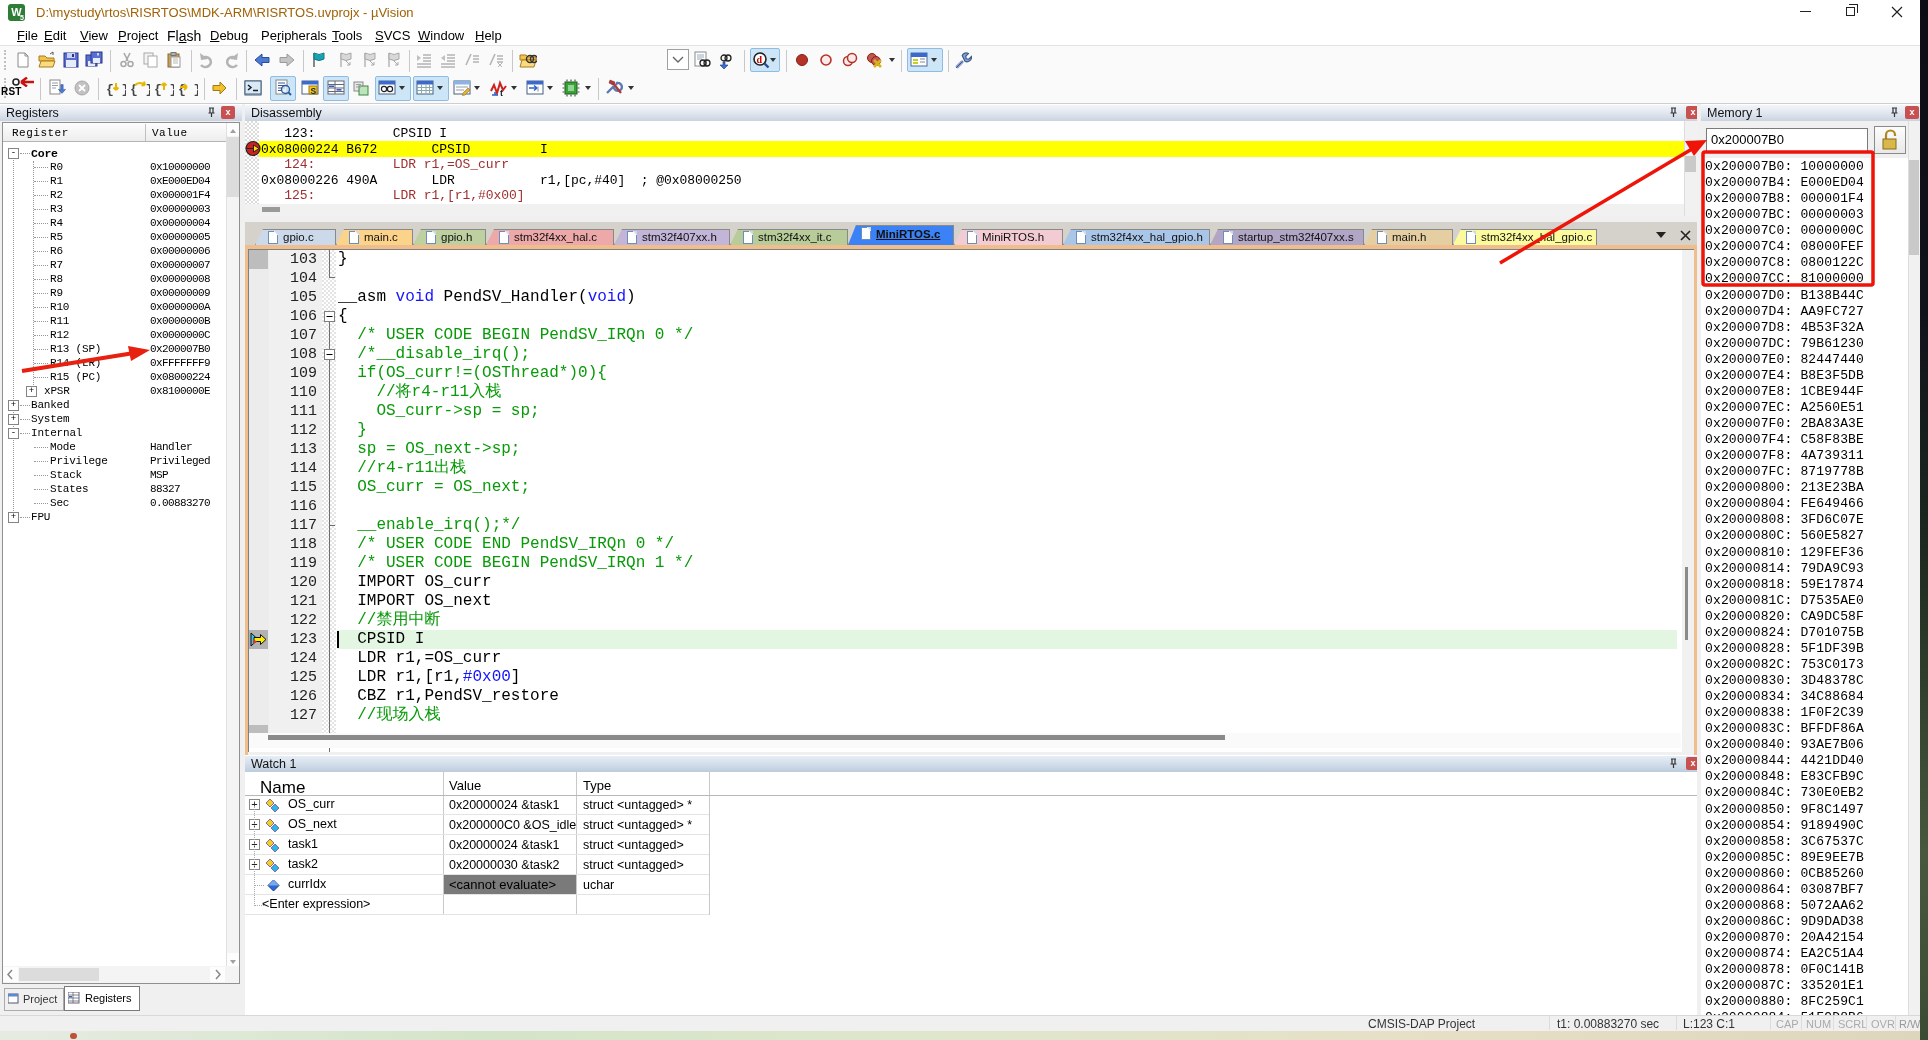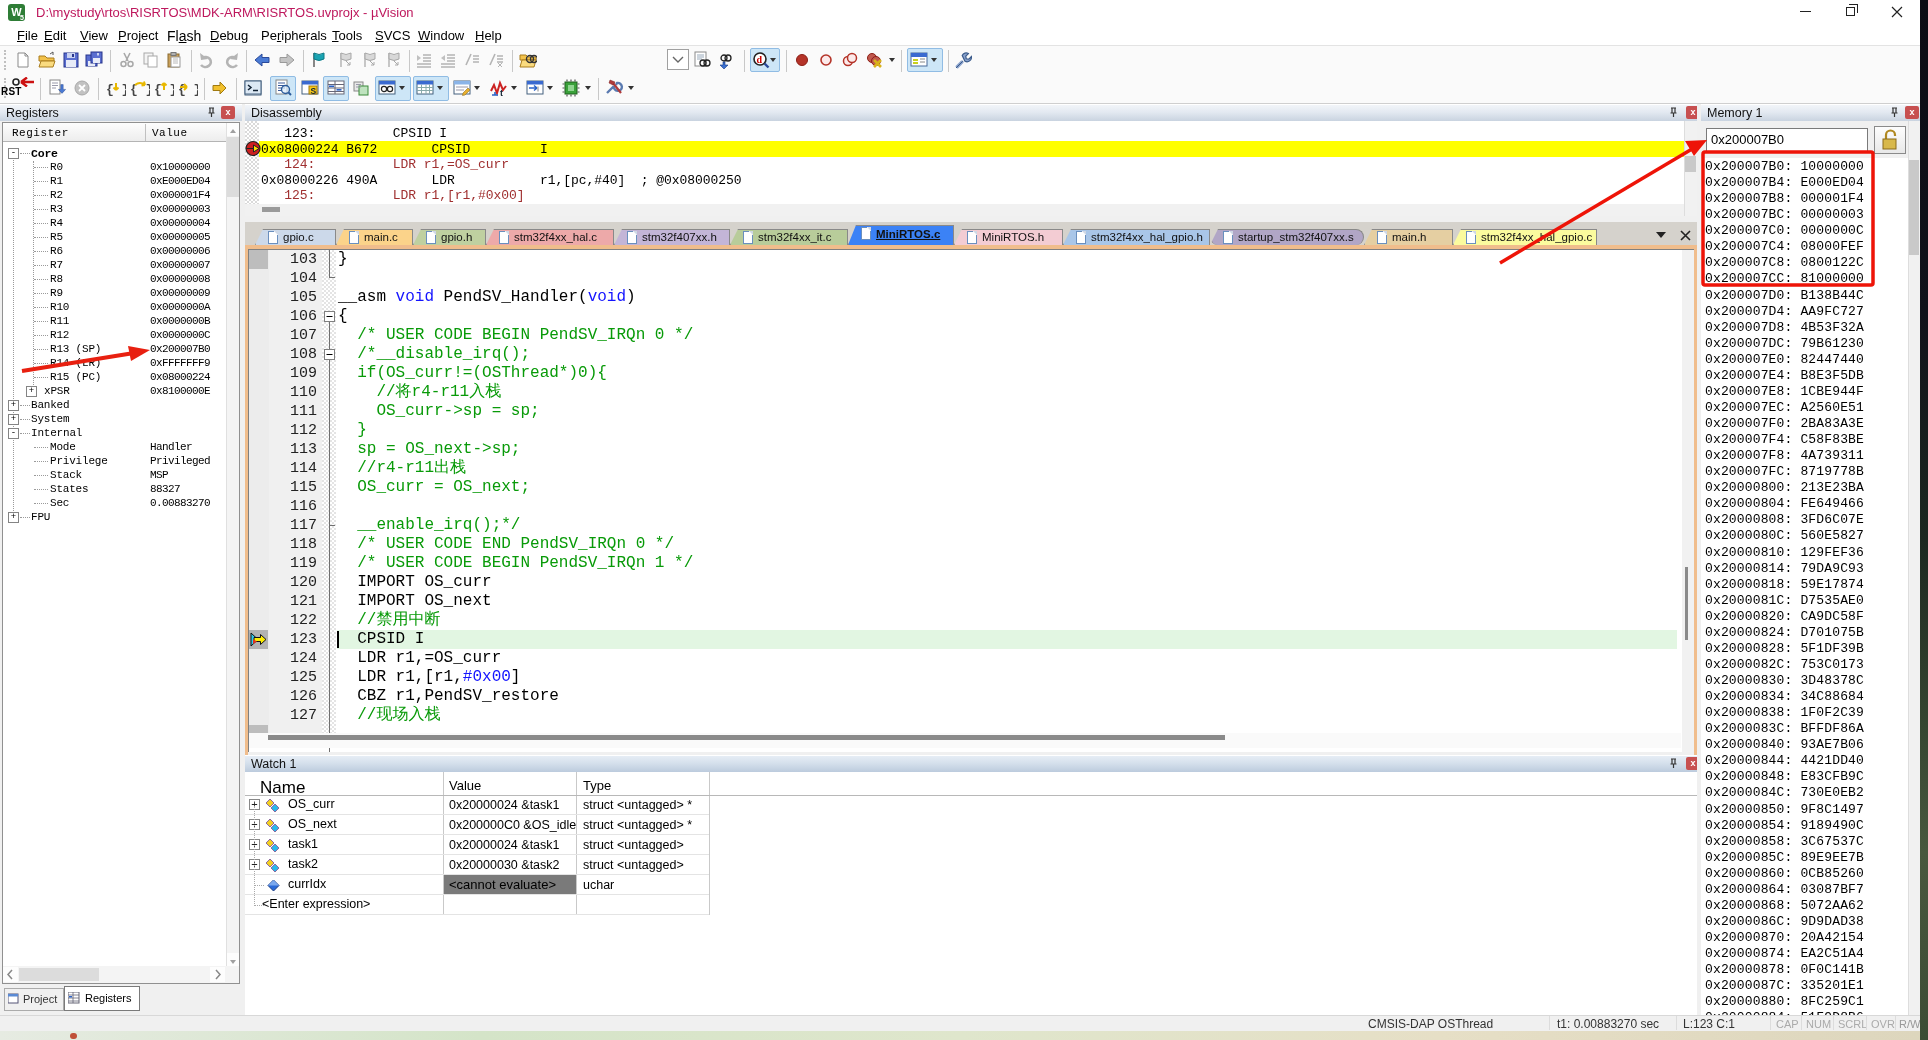--- a/index.html
+++ b/index.html
@@ -19,21 +19,21 @@
 .wrow{position:absolute;left:245px;width:464px;height:20px;border-bottom:1px solid #e4e4e4;font-size:12.5px}
 .expb{position:absolute;left:4px;top:4px;width:11px;height:11px;border:1px solid #888;background:#fff;font-size:11px;line-height:9px;text-align:center;color:#222}
 .gridv{position:absolute;width:1px;background:#c9c9c9}
 </style></head><body>
 
 <div class="a" style="left:0;top:0;width:1920px;height:24px;background:#fff"></div>
 <div class="a" style="left:8px;top:4px;width:17px;height:17px;background:#2e7d36;border-radius:3px">
  <div style="color:#fff;font-size:11px;font-weight:bold;text-align:center;line-height:16px;font-family:'Liberation Sans'">W</div>
  <div class="a" style="right:1px;bottom:0px;color:#fff;font-size:7px;font-weight:bold">5</div>
 </div>
-<div class="a" style="left:36px;top:5px;font-size:13px;color:#be185d">D:\mystudy\rtos\RISRTOS\MDK-ARM\RISRTOS.uvprojx - µVision</div>
+<div class="a" style="left:36px;top:5px;font-size:13px;color:#a16207">D:\mystudy\rtos\RISRTOS\MDK-ARM\RISRTOS.uvprojx - µVision</div>
 <div class="a" style="left:1800px;top:11px;width:11px;height:1px;background:#222"></div>
 <div class="a" style="left:1846px;top:7px;width:9px;height:9px;border:1px solid #222;background:#fff"></div>
 <div class="a" style="left:1849px;top:4px;width:9px;height:9px;border-top:1px solid #222;border-right:1px solid #222"></div>
 <svg class="a" style="left:1891px;top:6px" width="12" height="12">
     <path d="M1 1 L11 11 M11 1 L1 11" stroke="#222" stroke-width="1.2"></path>
   </svg>
 
 <div class="a" style="left:0;top:24px;width:1920px;height:22px;background:#fff;border-bottom:1px solid #e3e3e3"></div>
 <div class="a" style="left:17px;top:28px;font-size:13px"><span style="text-decoration:underline">F</span>ile</div>
 <div class="a" style="left:44px;top:28px;font-size:13px"><span style="text-decoration:underline">E</span>dit</div>
@@ -504,21 +504,21 @@
       <span style="position:absolute;left:27px;top:0px"><b style="text-decoration:underline">MiniRTOS.c</b></span>
     </div>
 <div class="tab" style="left:709px;width:109px;height:16px;background:#f3ccd3;clip-path:polygon(8px 0, 100% 0, 100% 100%, 0 100%);">
       <div class="doc" style="left:12px"></div>
       <span style="position:absolute;left:27px;top:-1px">MiniRTOS.h</span>
     </div>
 <div class="tab" style="left:818px;width:147px;height:16px;background:#a9c6e8;clip-path:polygon(8px 0, 100% 0, 100% 100%, 0 100%);">
       <div class="doc" style="left:12px"></div>
       <span style="position:absolute;left:27px;top:-1px">stm32f4xx_hal_gpio.h</span>
     </div>
-<div class="tab" style="left:965px;width:154px;height:16px;background:#b1a6c6;clip-path:polygon(8px 0, 100% 0, 100% 100%, 0 100%);border-radius:8px;">
+<div class="tab" style="left:965px;width:154px;height:16px;background:#b1a6c6;clip-path:polygon(8px 0, 100% 0, 100% 100%, 0 100%);">
       <div class="doc" style="left:12px"></div>
       <span style="position:absolute;left:27px;top:-1px">startup_stm32f407xx.s</span>
     </div>
 <div class="tab" style="left:1119px;width:89px;height:16px;background:#e5cfa2;clip-path:polygon(8px 0, 100% 0, 100% 100%, 0 100%);">
       <div class="doc" style="left:12px"></div>
       <span style="position:absolute;left:27px;top:-1px">main.h</span>
     </div>
 <div class="tab" style="left:1208px;width:144px;height:16px;background:#fbfb9e;clip-path:polygon(8px 0, 100% 0, 100% 100%, 0 100%);">
       <div class="doc" style="left:12px"></div>
       <span style="position:absolute;left:27px;top:-1px">stm32f4xx_hal_gpio.c</span>
@@ -746,21 +746,21 @@
 0x20000870: 20A42154
 0x20000874: EA2C51A4
 0x20000878: 0F0C141B
 0x2000087C: 335201E1
 0x20000880: 8FC259C1
 0x20000884: 51F9D8B6
 0x20000888: 00000000</pre>
   </div>
 
 <div class="a" style="left:0;top:1015px;width:1920px;height:16px;background:#f0f0f0;border-top:1px solid #d8d8d8"></div>
-<div class="a" style="left:1368px;top:1017px;font-size:12px;color:#333">CMSIS-DAP OSThread</div>
+<div class="a" style="left:1368px;top:1017px;font-size:12px;color:#333">CMSIS-DAP Project</div>
 <div class="a" style="left:1557px;top:1017px;font-size:12px;color:#333">t1: 0.00883270 sec</div>
 <div class="a" style="left:1683px;top:1017px;font-size:12px;color:#333">L:123 C:1</div>
 <div class="a" style="left:1549px;top:1016px;width:1px;height:14px;background:#dcdcdc"></div>
 <div class="a" style="left:1676px;top:1016px;width:1px;height:14px;background:#dcdcdc"></div>
 <div class="a" style="left:1770px;top:1016px;width:1px;height:14px;background:#dcdcdc"></div>
 <div class="a" style="left:1776px;top:1018px;font-size:11px;color:#aaa">CAP</div>
 <div class="a" style="left:1801px;top:1016px;width:1px;height:14px;background:#dcdcdc"></div>
 <div class="a" style="left:1806px;top:1018px;font-size:11px;color:#aaa">NUM</div>
 <div class="a" style="left:1833px;top:1016px;width:1px;height:14px;background:#dcdcdc"></div>
 <div class="a" style="left:1838px;top:1018px;font-size:11px;color:#aaa">SCRL</div>

